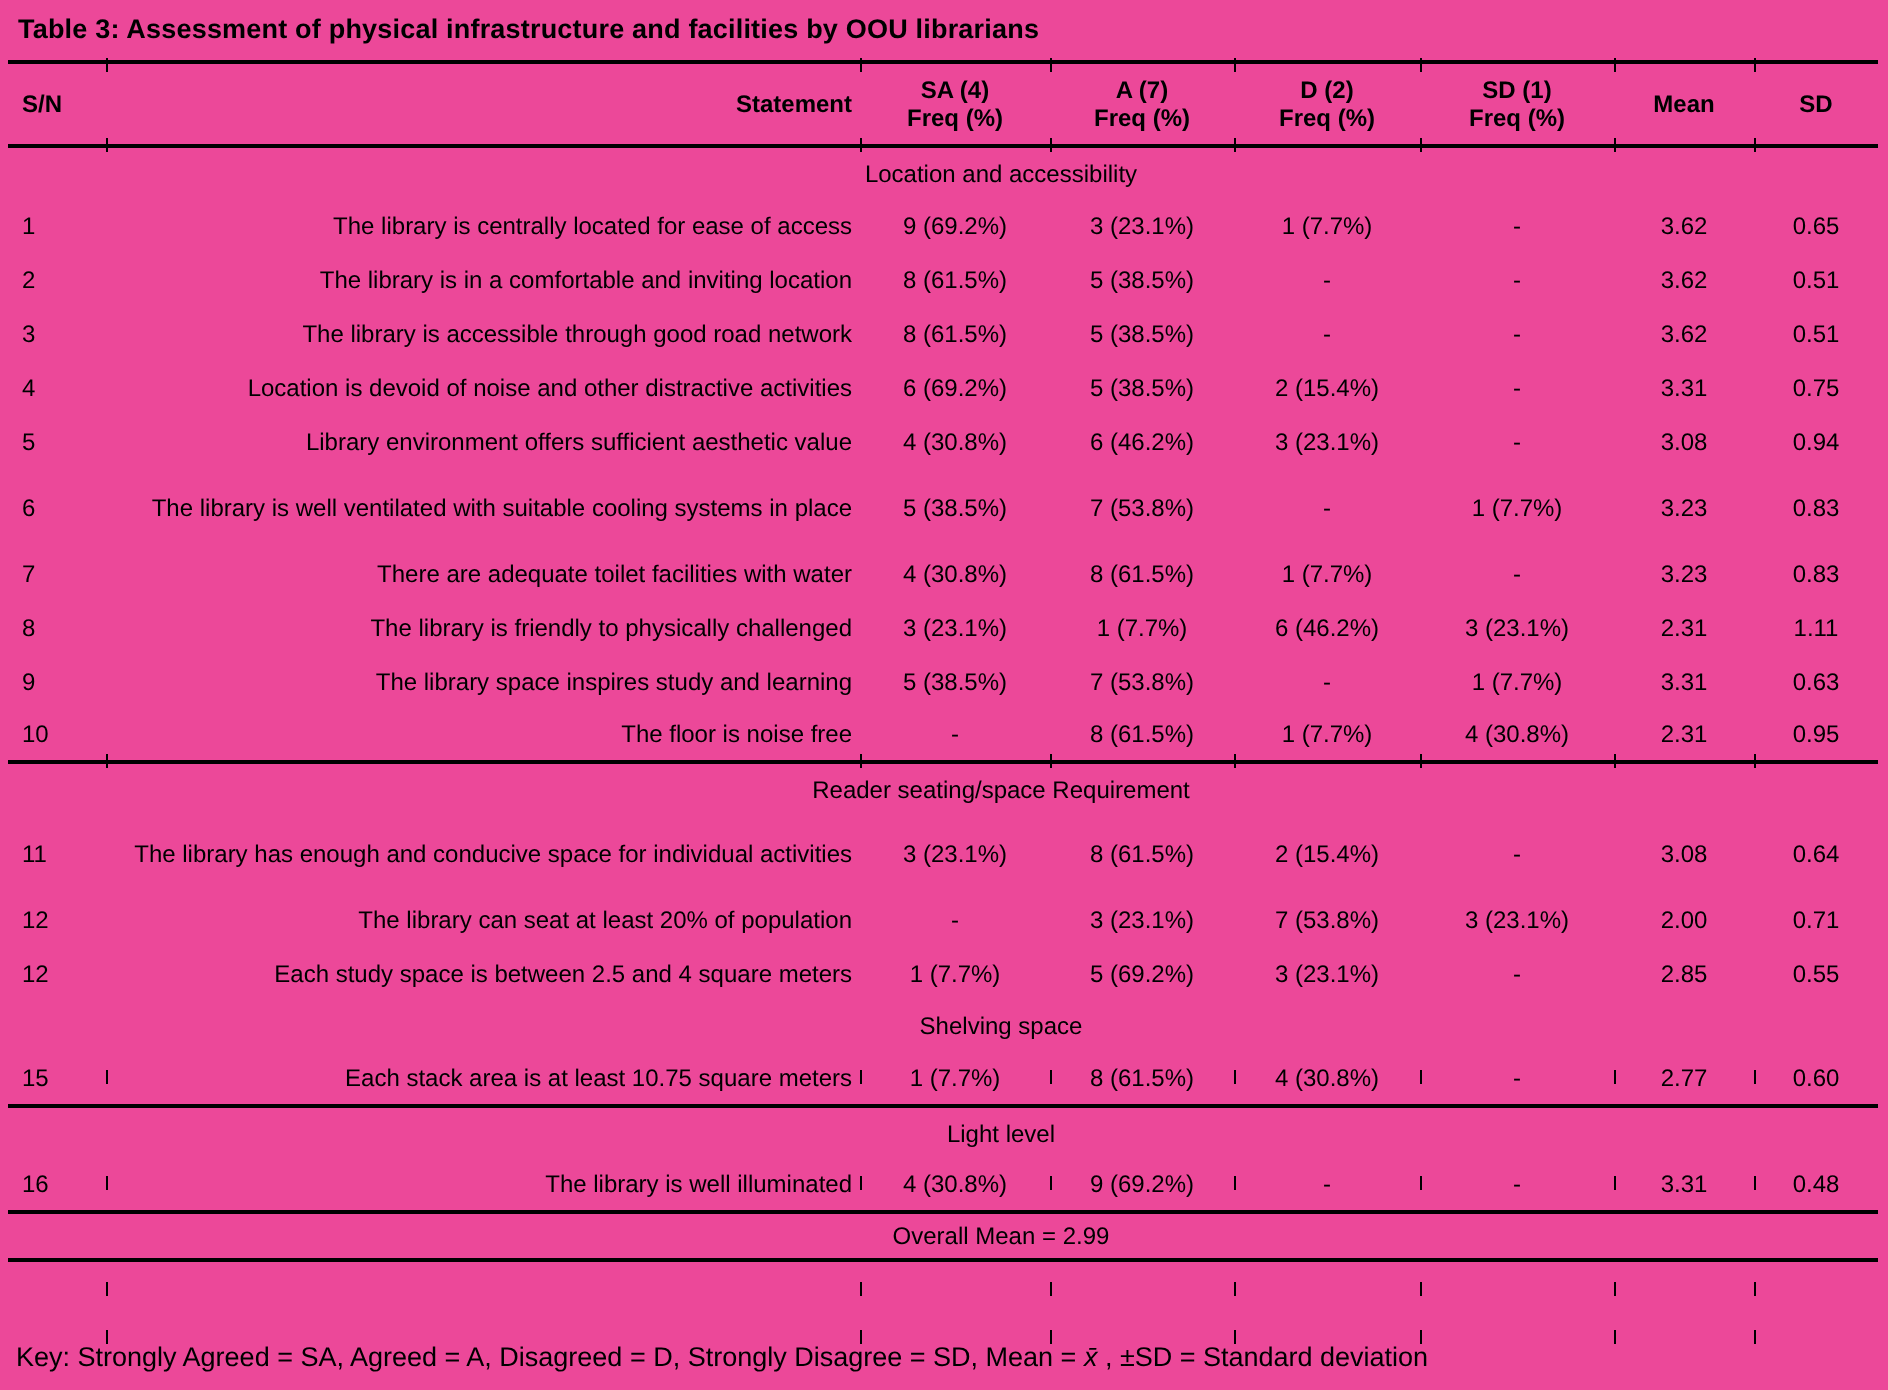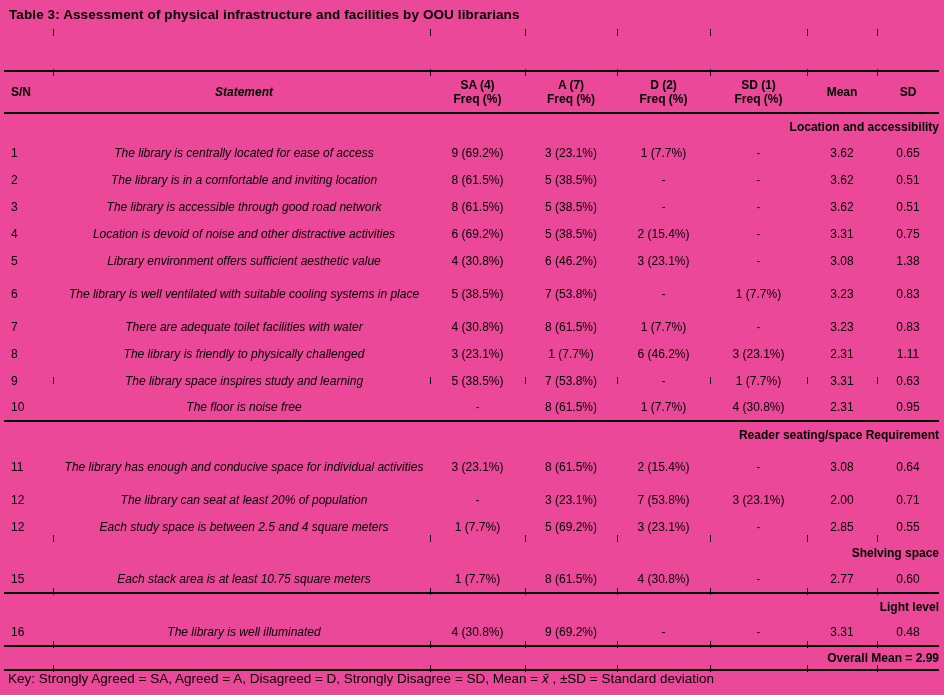--- a/index.html
+++ b/index.html
@@ -26,35 +26,34 @@
     left: 4px;
     top: 30px;
     width: 935px;
   }
   table.assessment {
     border-collapse: collapse;
     table-layout: fixed;
     width: 935px;
     font-size: 12px;
     line-height: 14px;
-    margin-top: 40px;
   }
   td, th { padding: 0; vertical-align: middle; }
   th { font-weight: bold; font-size: 12px; }
   .c-sn   { text-align: left;  padding-left: 7px; }
-  .c-st   { text-align: center;  padding-left: 9px; padding-right: 4px; font-style: italic; }
+  .c-st   { text-align: right;  padding-left: 9px; padding-right: 4px; }
   .c-sa, .c-a, .c-d, .c-sd, .c-mean, .c-std { text-align: center; }
   tr.rule-top    > * { border-top: 2px solid #000; }
   tr.rule-bottom > * { border-bottom: 2px solid #000; }
   tr.hdr    { height: 42px; }
   tr.sect   { height: 26px; }
   tr.row-s  { height: 27px; }
   tr.row-t  { height: 39px; }
   tr.overall{ height: 24px; }
-  tr.sect td, tr.overall td { font-weight: bold; padding-left: 58px; text-align: right; }
+  tr.sect td, tr.overall td { font-weight: normal; padding-left: 58px; text-align: center; }
   .tick {
     position: absolute;
     width: 1px;
     height: 7px;
     background: #000;
     pointer-events: none;
   }
   .key-line {
     position: absolute;
     left: 8px;
@@ -153,21 +152,21 @@
             <td class="c-std">0.75</td>
           </tr>
           <tr class="row-s">
             <td class="c-sn">5</td>
             <td class="c-st">Library environment offers sufficient aesthetic value</td>
             <td class="c-sa">4 (30.8%)</td>
             <td class="c-a">6 (46.2%)</td>
             <td class="c-d">3 (23.1%)</td>
             <td class="c-sd">-</td>
             <td class="c-mean">3.08</td>
-            <td class="c-std">1.38</td>
+            <td class="c-std">0.94</td>
           </tr>
           <tr class="row-t">
             <td class="c-sn">6</td>
             <td class="c-st">The library is well ventilated with suitable cooling systems in place</td>
             <td class="c-sa">5 (38.5%)</td>
             <td class="c-a">7 (53.8%)</td>
             <td class="c-d">-</td>
             <td class="c-sd">1 (7.7%)</td>
             <td class="c-mean">3.23</td>
             <td class="c-std">0.83</td>

